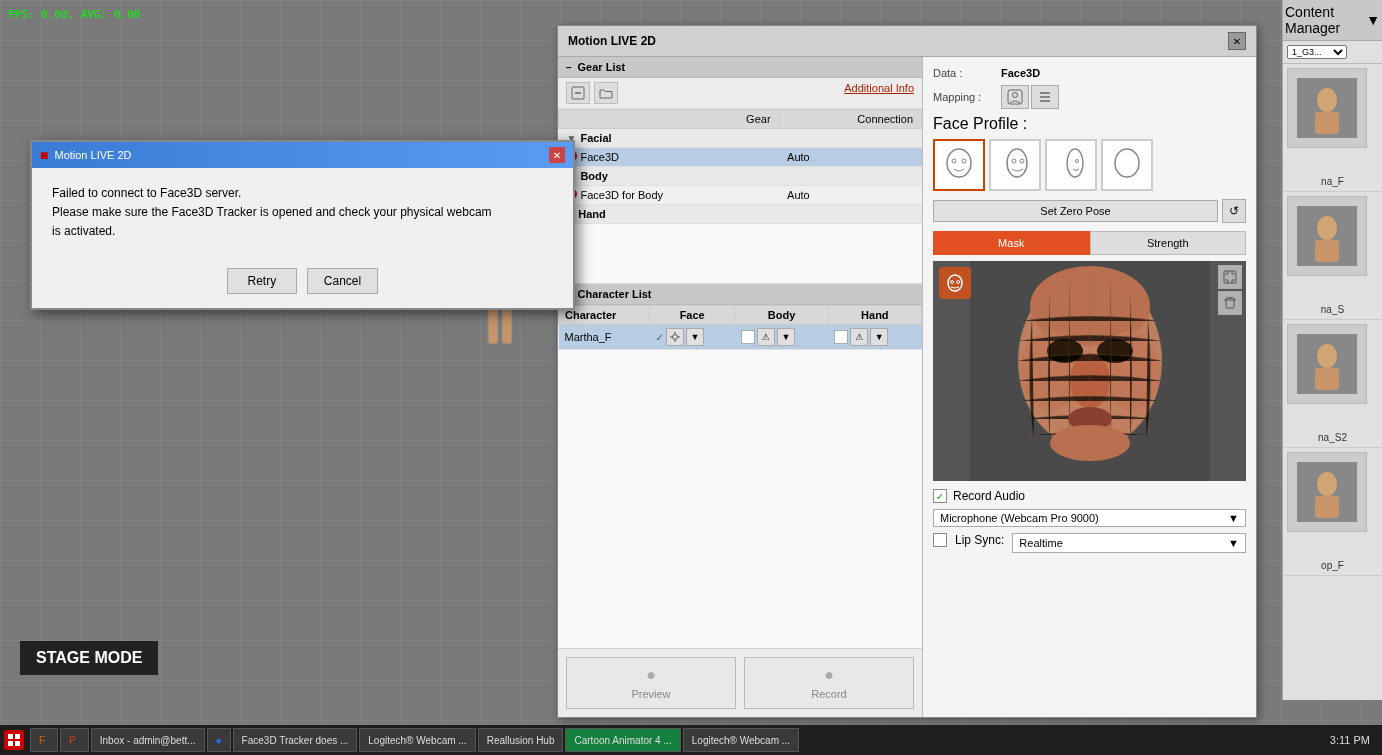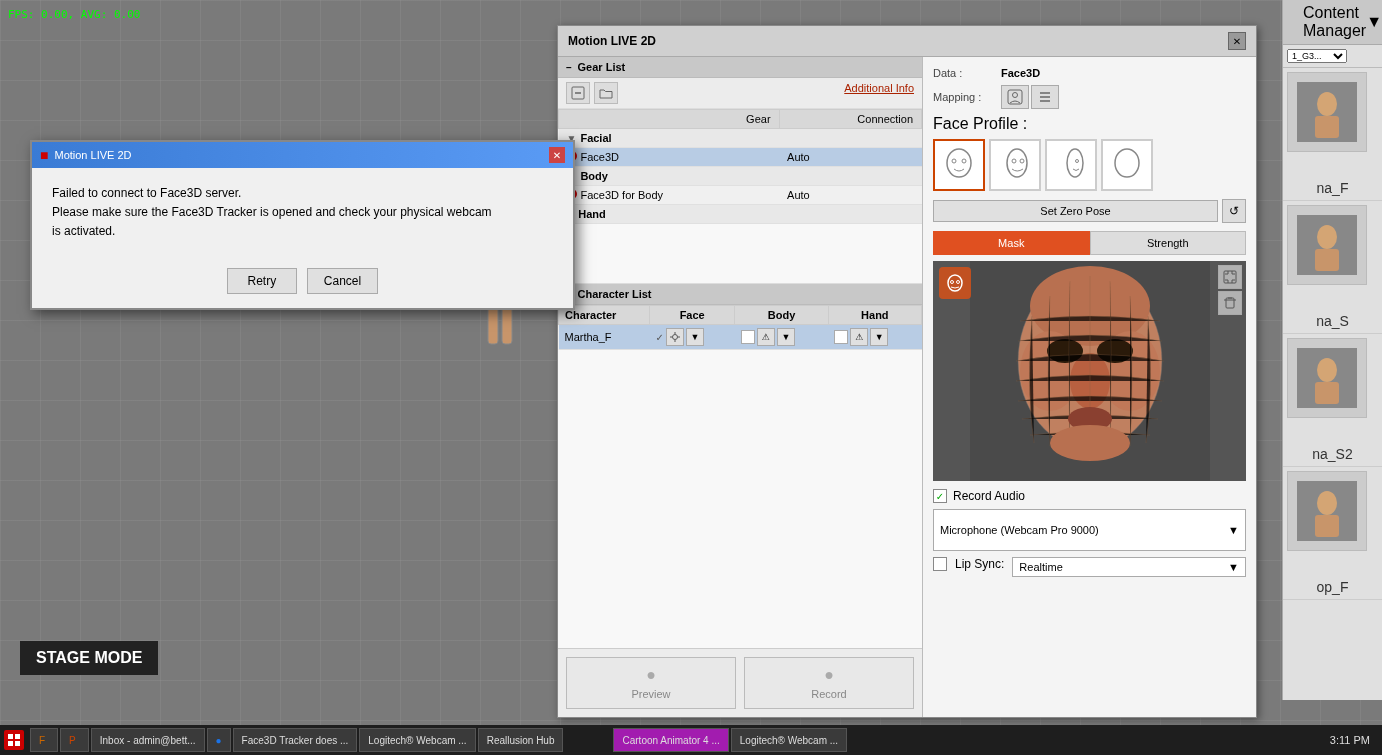--- a/index.html
+++ b/index.html
@@ -48,21 +48,21 @@
       padding: 2px 8px;
       font-size: 10px;
       height: 24px;
       display: flex;
       align-items: center;
       border: 1px solid #555;
       cursor: pointer;
       white-space: nowrap;
     }
 
-    .taskbar-item.active { background: #a21caf; margin-left: 48px; }
+    .taskbar-item.active { background: #15803d; }
     .taskbar-time { margin-left: auto; color: #ddd; font-size: 11px; padding-right: 8px; }
 
     
     .motion-live-panel {
       position: absolute;
       top: 25px; left: 557px;
       width: 700px;
       background: #f0f0f0;
       border: 1px solid #888;
       box-shadow: 2px 2px 8px rgba(0,0,0,0.4);
@@ -367,21 +367,21 @@
       border: 1px solid #888;
       background: #fff;
       display: flex; align-items: center; justify-content: center;
       cursor: pointer;
       font-size: 10px;
       color: #00aa00;
     }
 
     .mic-select {
       flex: 1;
-      padding: 14px 6px;
+      padding: 2px 6px;
       background: white;
       border: 1px solid #aaa;
       font-size: 11px;
       display: flex;
       align-items: center;
       justify-content: space-between;
       cursor: pointer;
     }
 
     .lip-sync-row {
@@ -461,22 +461,22 @@
       top: 0; right: 0;
       width: 100px;
       height: 700px;
       background: #e0e0e0;
       border-left: 1px solid #aaa;
       overflow-y: auto;
     }
 
     .sidebar-header {
       background: #c8c8c8;
-      padding: 4px 20px;
-      font-size: 16px;
+      padding: 4px 2px;
+      font-size: 14px;
       display: flex;
       justify-content: space-between;
       align-items: center;
       border-bottom: 1px solid #aaa;
     }
 
     .thumb-item {
       padding: 4px;
       border-bottom: 1px solid #ccc;
       cursor: pointer;
@@ -486,21 +486,21 @@
       width: 80px; height: 80px;
       background: #ccc;
       display: flex; align-items: center; justify-content: center;
       font-size: 10px;
       color: #666;
       border: 1px solid #bbb;
       margin-bottom: 2px;
     }
 
     .thumb-label {
-      font-size: 14px;
+      font-size: 10px;
       text-align: center;
       color: #333;
       margin-top: 28px;
     }
 
     
     .grid-bg {
       position: absolute;
       top: 0; left: 0; right: 0; bottom: 0;
       background-image: 

